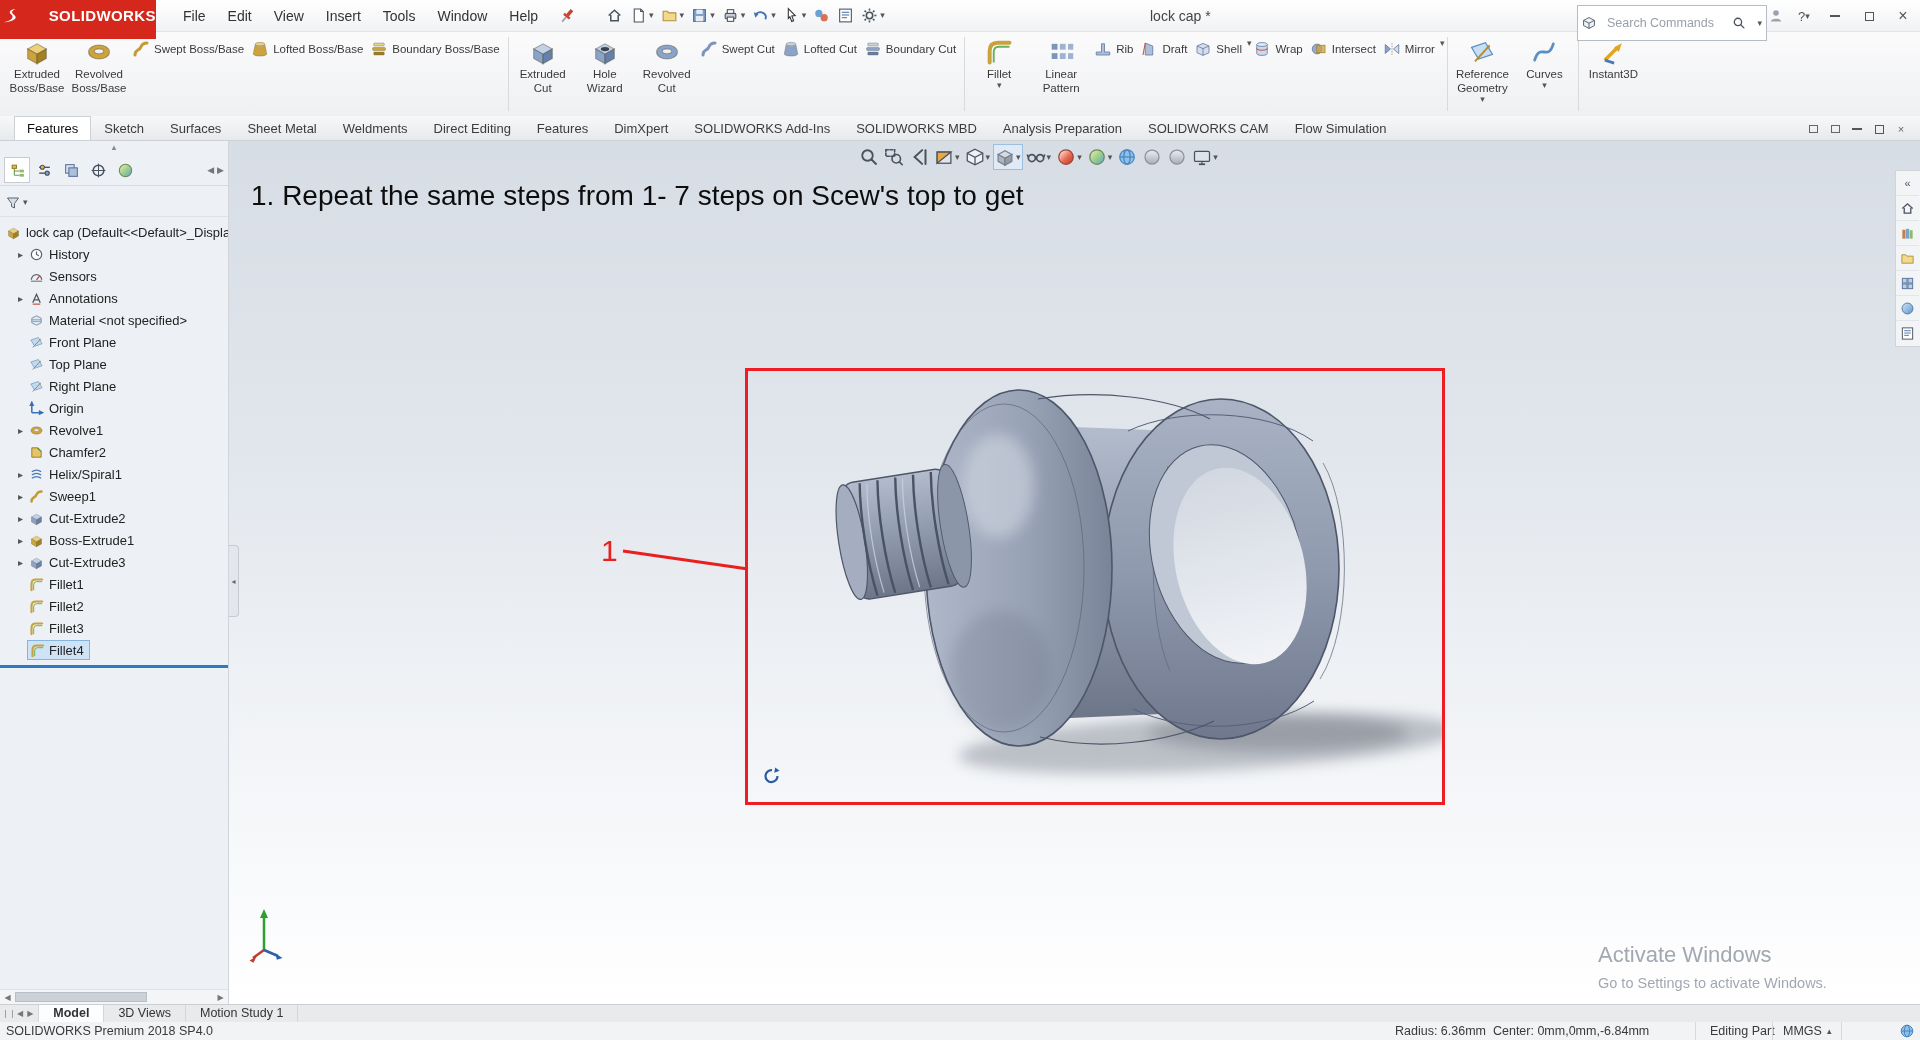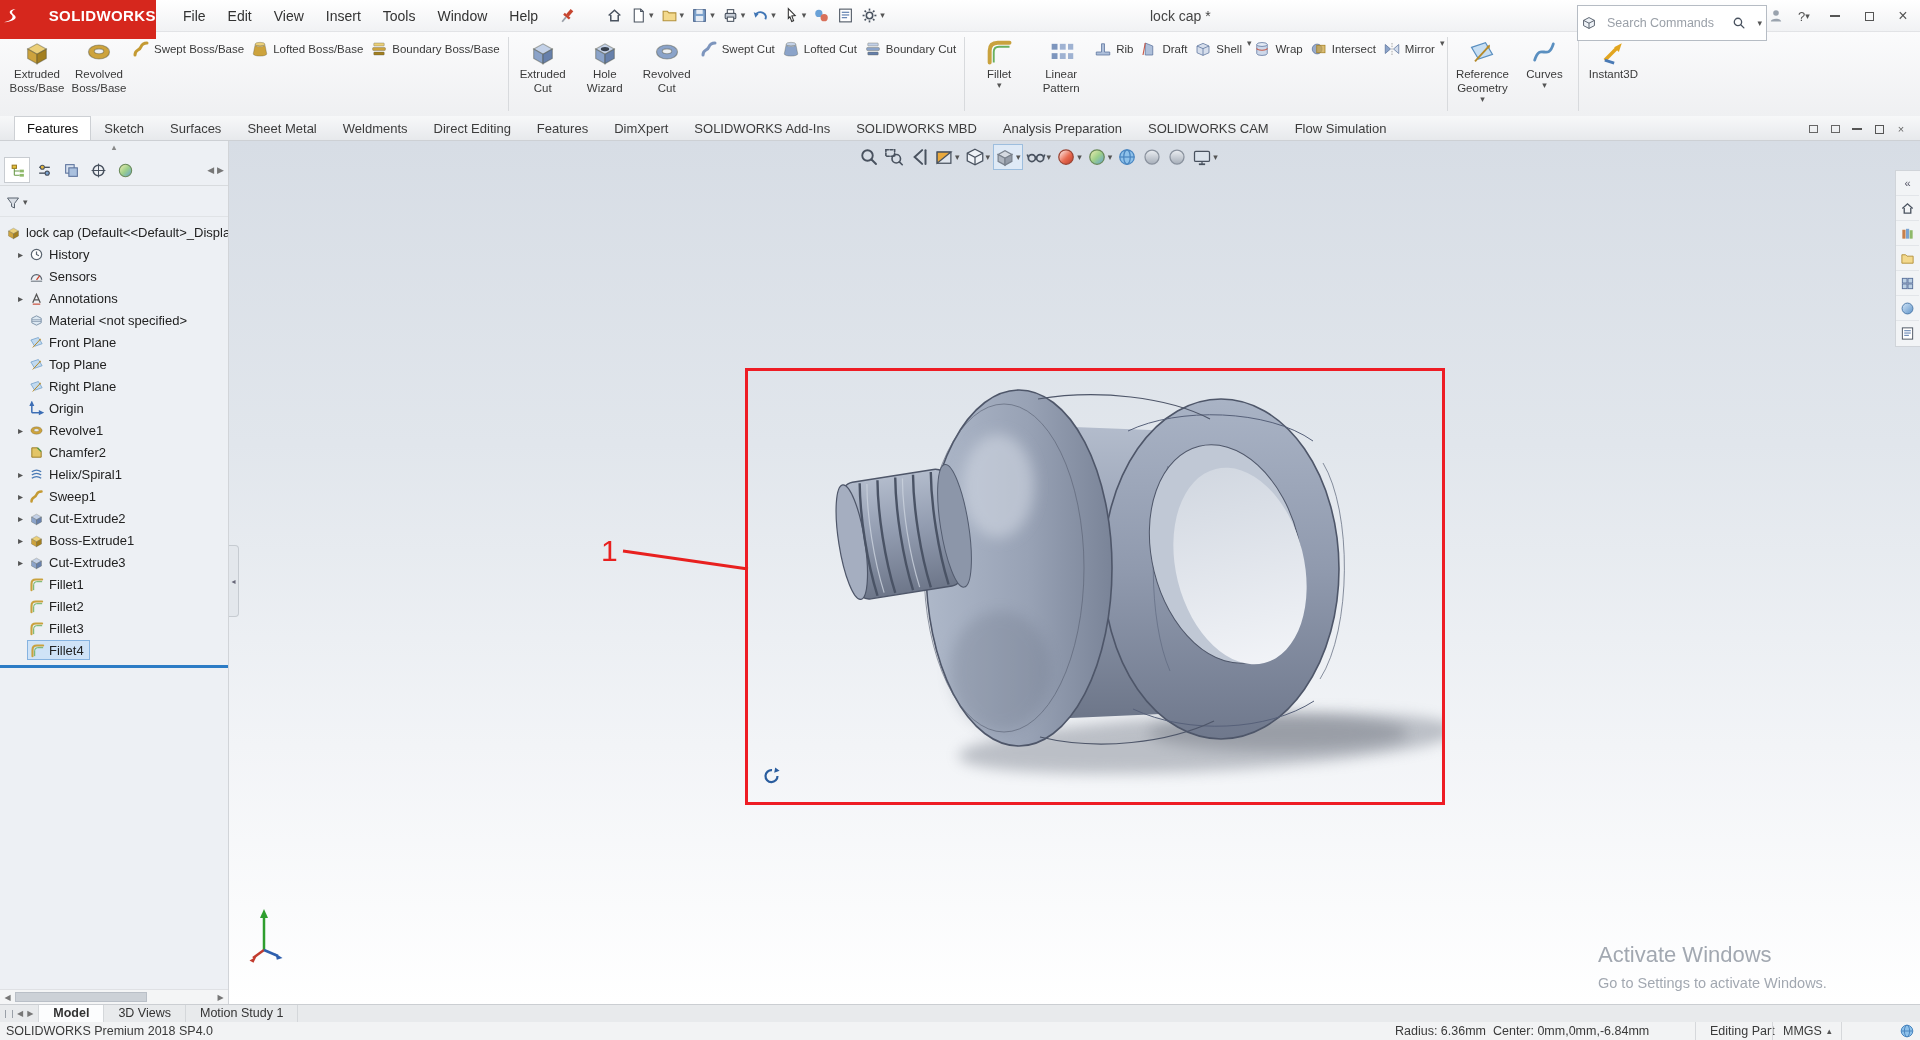--- a/index.html
+++ b/index.html
@@ -812,20 +812,21 @@
         </button>
       <button class="hudbtn">
           <svg>
             <use href="#sy-monitor"></use>
           </svg>
           <span class="caret">▾</span>
         </button>
     </div>
 
     <div class="instruction">
+      <div>1. Repeat the same steps from 1- 7 steps on Scew's top to get</div>
     </div>
 
     <div class="callout1">1</div>
     <svg class="callout-line" viewBox="0 0 140 32">
         <line x1="8" y1="8" x2="133" y2="26" stroke="#e8201f" stroke-width="3"></line>
       </svg>
 
     <div class="redbox">
       <svg class="model-svg" viewBox="0 0 694 431">
         <defs>

